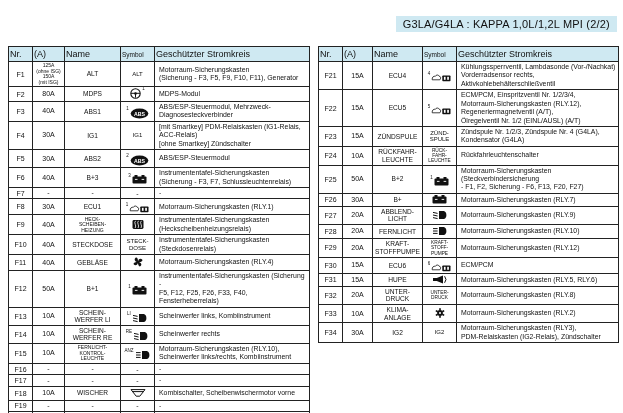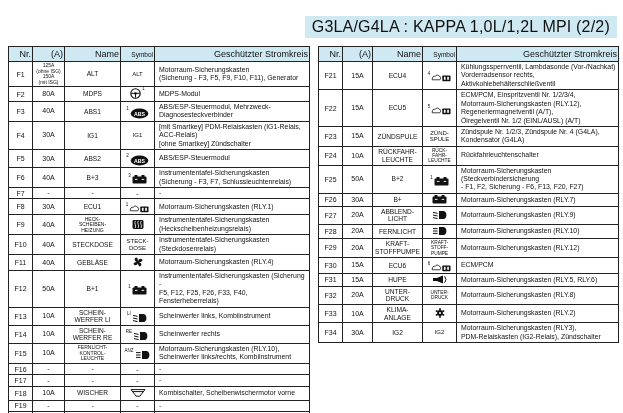--- a/index.html
+++ b/index.html
@@ -1,25 +1,25 @@
 <!DOCTYPE html>
 <html style="--hdr: #cfe9f2;"><head>
 <meta charset="utf-8">
 <style>
   html,body{margin:0;padding:0;background:#fff;}
   .page{position:relative;width:623px;height:413px;background:#fff;overflow:hidden;
         font-family:"Liberation Sans",sans-serif;color:#111;}
   .title{position:absolute;top:16px;right:6px;background:var(--hdr,#cfe9f2);
-         font-size:16px;padding:2px 7px;letter-spacing:.2px;color:#111;}
+         font-size:11px;padding:2px 7px;letter-spacing:.2px;color:#111;}
   .tbl{position:absolute;top:46px;}
   .tbl.left{left:8px;width:301px;}
   .tbl.right{left:318px;width:300px;}
   table{border-collapse:collapse;width:100%;table-layout:fixed;}
   th,td{border:1px solid #222;vertical-align:middle;overflow:hidden;}
-  th{background:var(--hdr,#cfe9f2);font-weight:normal;font-size:9px;padding:2px 1px;text-align:right;}
+  th{background:var(--hdr,#cfe9f2);font-weight:normal;font-size:9px;padding:2px 1px;text-align:left;}
   th.h3{font-size:6.5px;}
   td{padding:1px 2px;}
   td.nr{font-size:7px;text-align:center;}
   td.amp{font-size:7px;text-align:center;line-height:1.15;}
   td.name{font-size:6.6px;text-align:center;line-height:1.15;}
   td.sym{text-align:center;font-size:7px;}
   td.circ{font-size:6.9px;line-height:1.22;padding-left:4px;}
   .tiny{font-size:5px;line-height:1.1;}
   .symtxt{font-size:6px;line-height:1.1;}
   .symtxt.tiny2{font-size:4.8px;line-height:1.1;}

